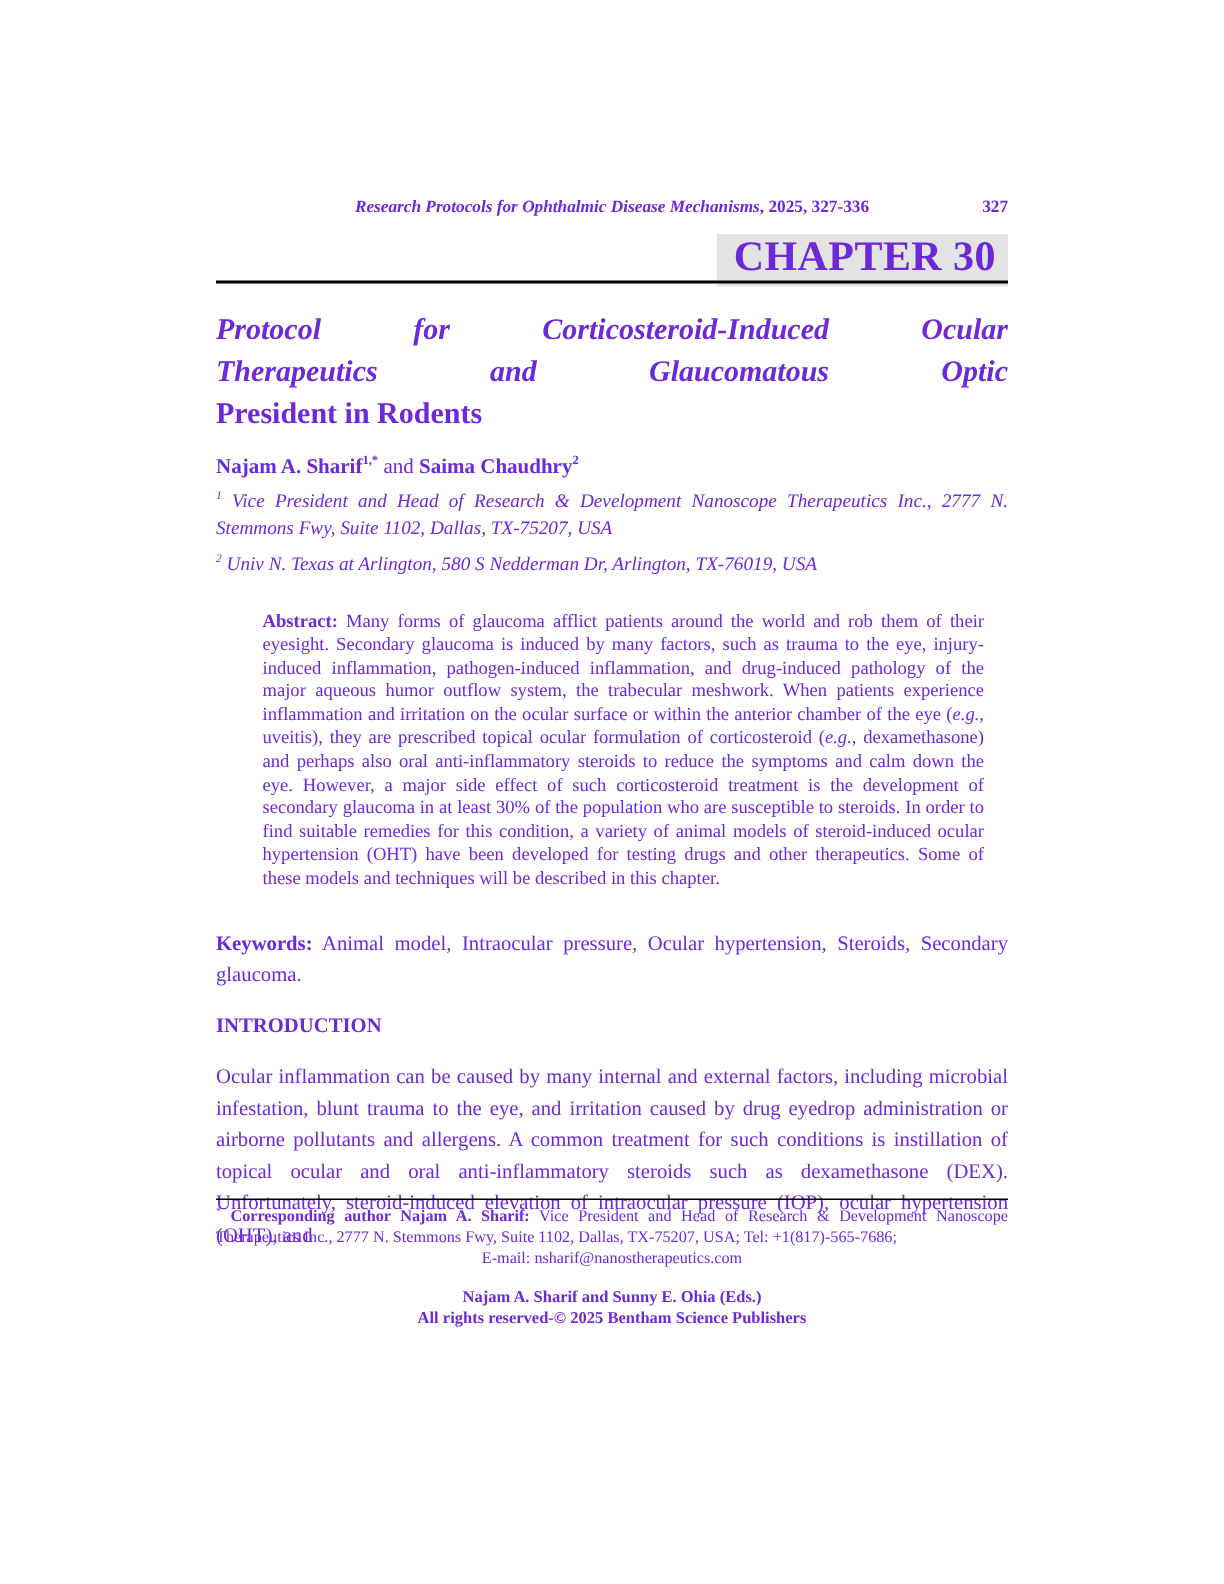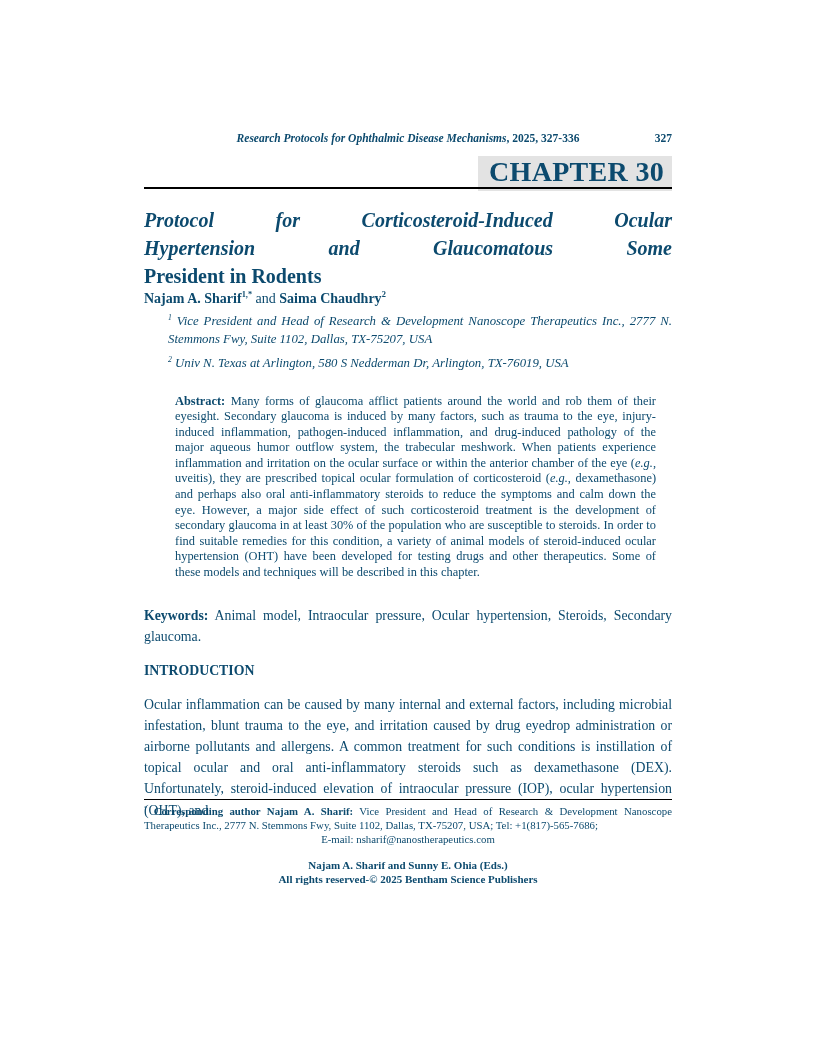--- a/index.html
+++ b/index.html
@@ -4,21 +4,21 @@
 <style>
   * { margin: 0; padding: 0; box-sizing: border-box; }
   html, body { background: #ffffff; }
   .page {
     position: relative;
     width: 816px;
     height: 1056px;
     margin: 0 auto;
     background: #ffffff;
     font-family: "Liberation Serif", "DejaVu Serif", serif;
-    color: #0c4a6e;
+    color: #6d28d9;
     overflow: hidden;
   }
   .content {
     position: absolute;
     left: 144px;
     right: 144px;
     top: 0;
   }
   
   .running-header {
@@ -66,27 +66,28 @@
   .chapter-title {
     margin-top: 13px;
     font-size: 20px;
     font-weight: bold;
     line-height: 28px;
   }
   .title-line { text-align: justify; }
   .title-line.stretch { text-align-last: justify; font-style: italic; }
   
   .authors {
+    margin-top: 13px;
     font-size: 14px;
     line-height: 18px;
   }
   .author-name { font-weight: bold; }
   sup { font-size: 0.6em; vertical-align: super; line-height: 0; }
   
-  .affiliations { margin-top: 5px; margin-left: 24px; }
+  .affiliations { margin-top: 5px; }
   .affiliation {
     font-style: italic;
     font-size: 12.8px;
     line-height: 17.5px;
     text-align: justify;
     margin-bottom: 7px;
   }
   
   .abstract {
     margin: 21px 16px 0 31px;
@@ -154,21 +155,21 @@
       <span class="page-number">327</span>
     </div>
 
     <div class="chapter-section">
       <div class="chapter-box">CHAPTER 30</div>
       <div class="chapter-line"></div>
     </div>
 
     <h1 class="chapter-title">
       <div class="title-line stretch">Protocol for Corticosteroid-Induced Ocular</div>
-      <div class="title-line stretch">Hypertension and Glaucomatous Some</div>
+      <div class="title-line stretch">Therapeutics and Glaucomatous Optic</div>
       <div class="title-line">President in Rodents</div>
     </h1>
 
     <div class="authors">
       <span class="author-name">Najam A. Sharif</span><sup class="author-name">1,*</sup><span> and </span><span class="author-name">Saima Chaudhry</span><sup class="author-name">2</sup>
     </div>
 
     <div class="affiliations">
       <div class="affiliation">
         <sup>1</sup><span> Vice President and Head of Research &amp; Development Nanoscope Therapeutics Inc., 2777 N. Stemmons Fwy, Suite 1102, Dallas, TX-75207, USA</span>

